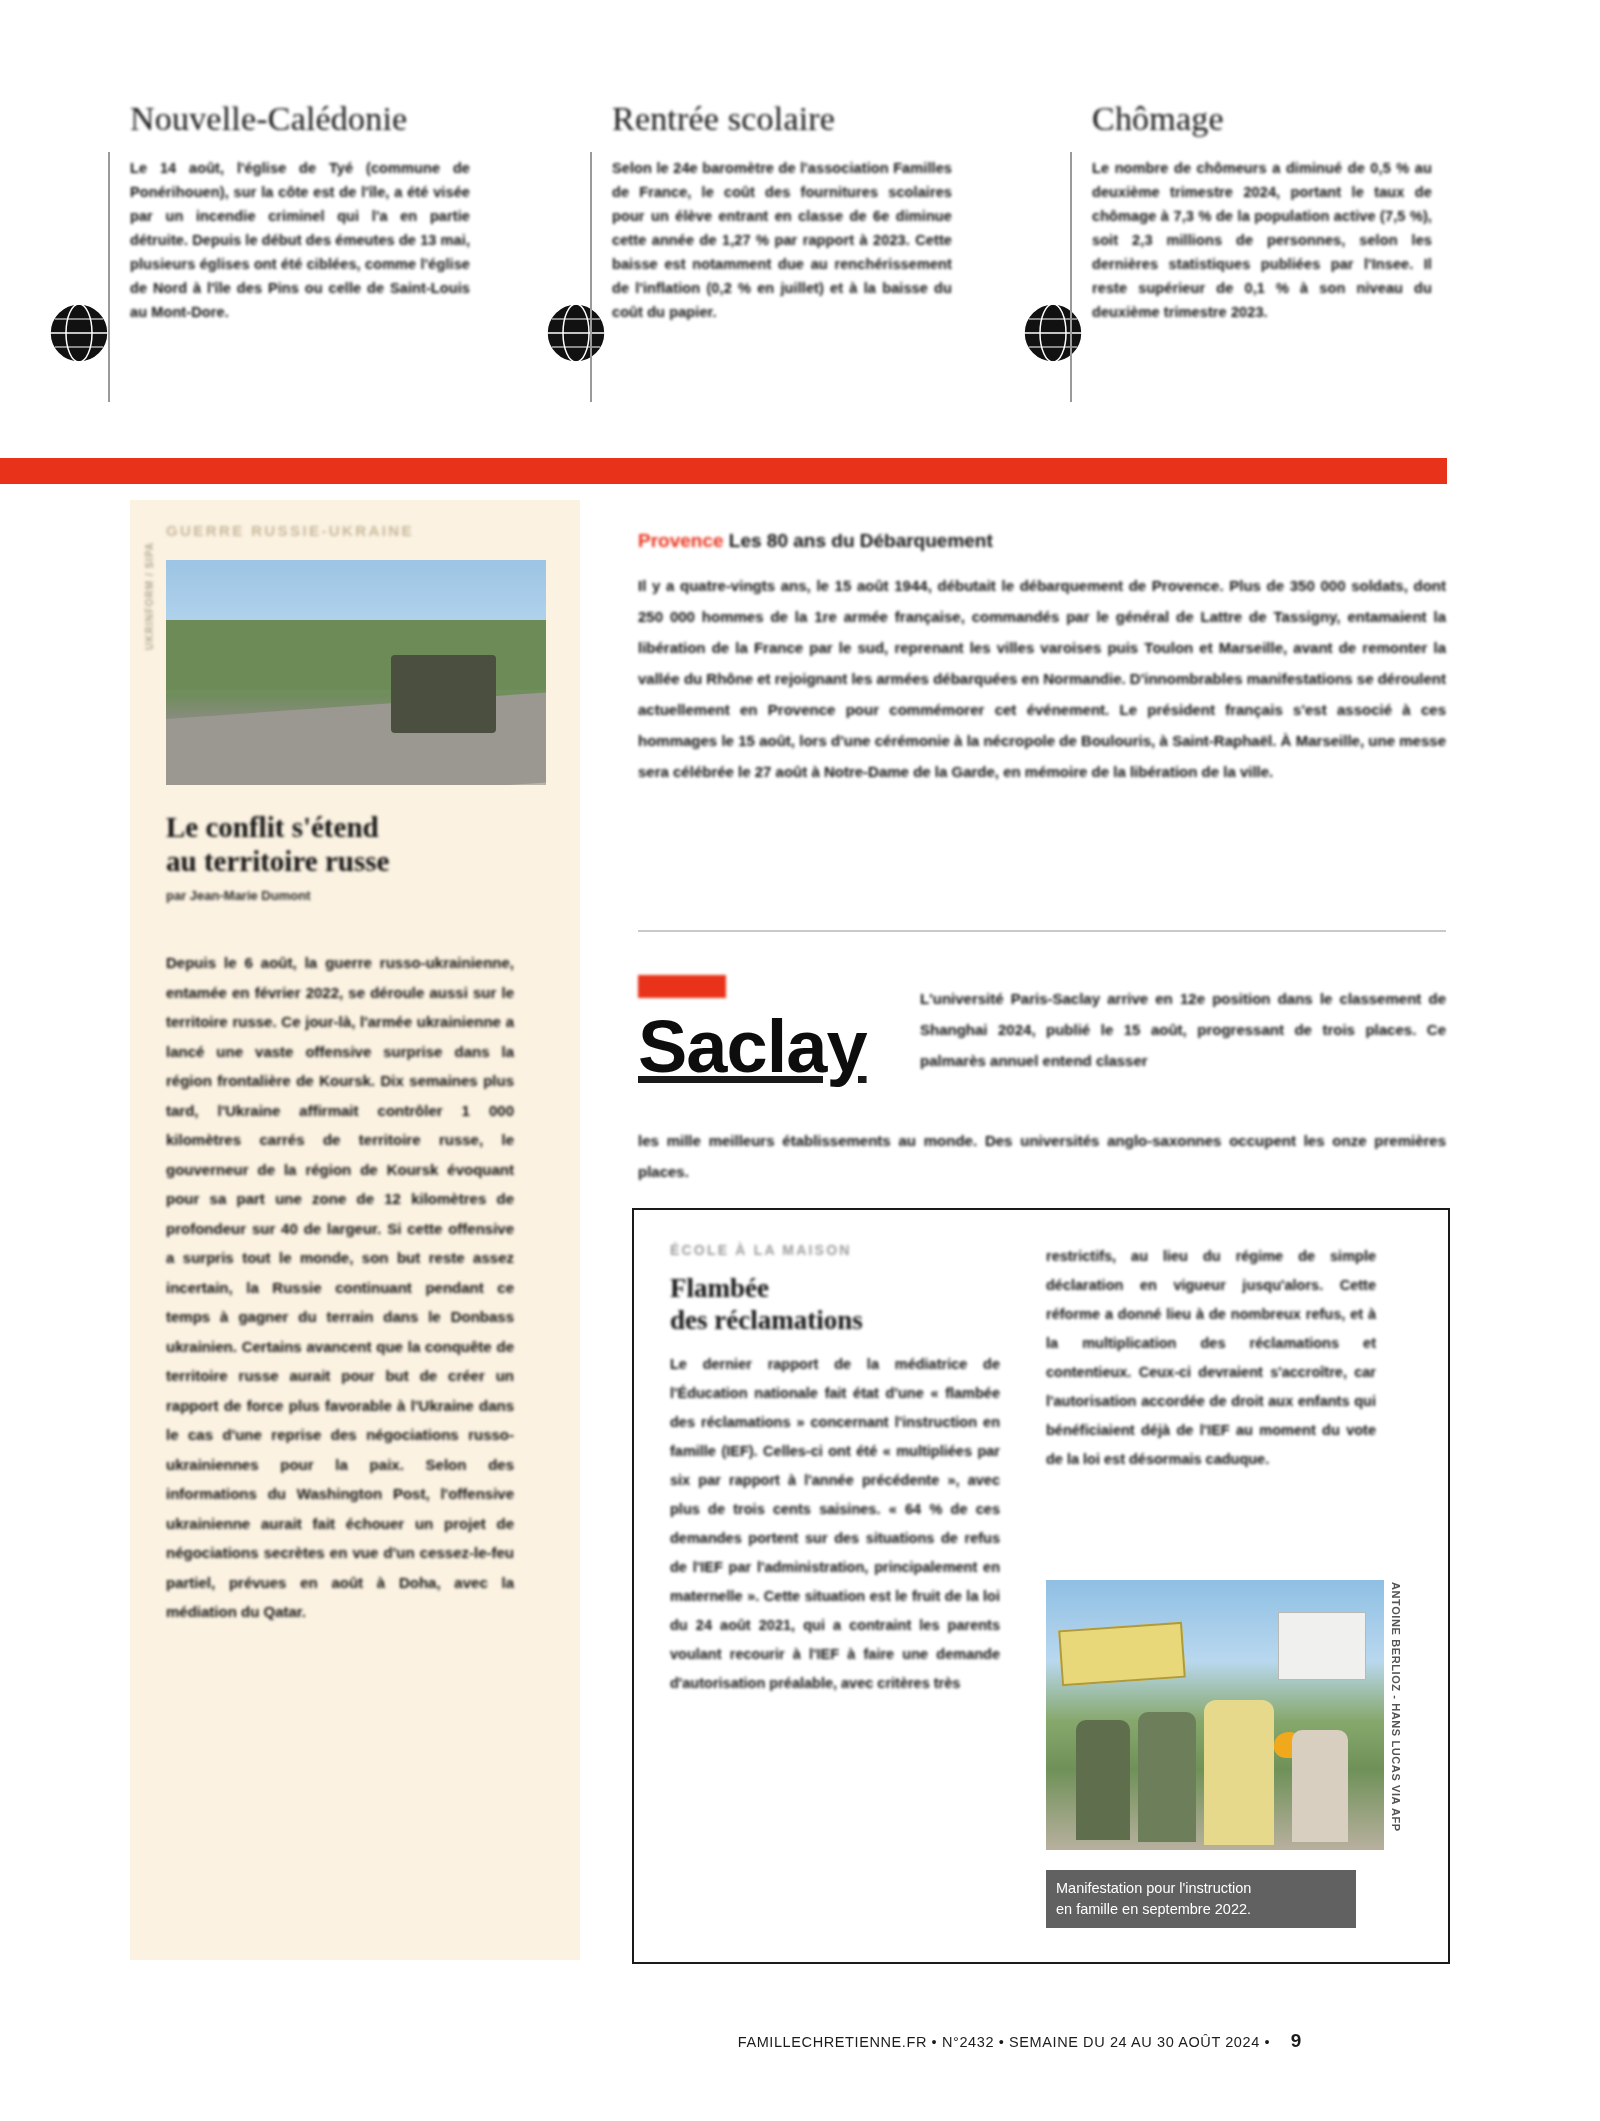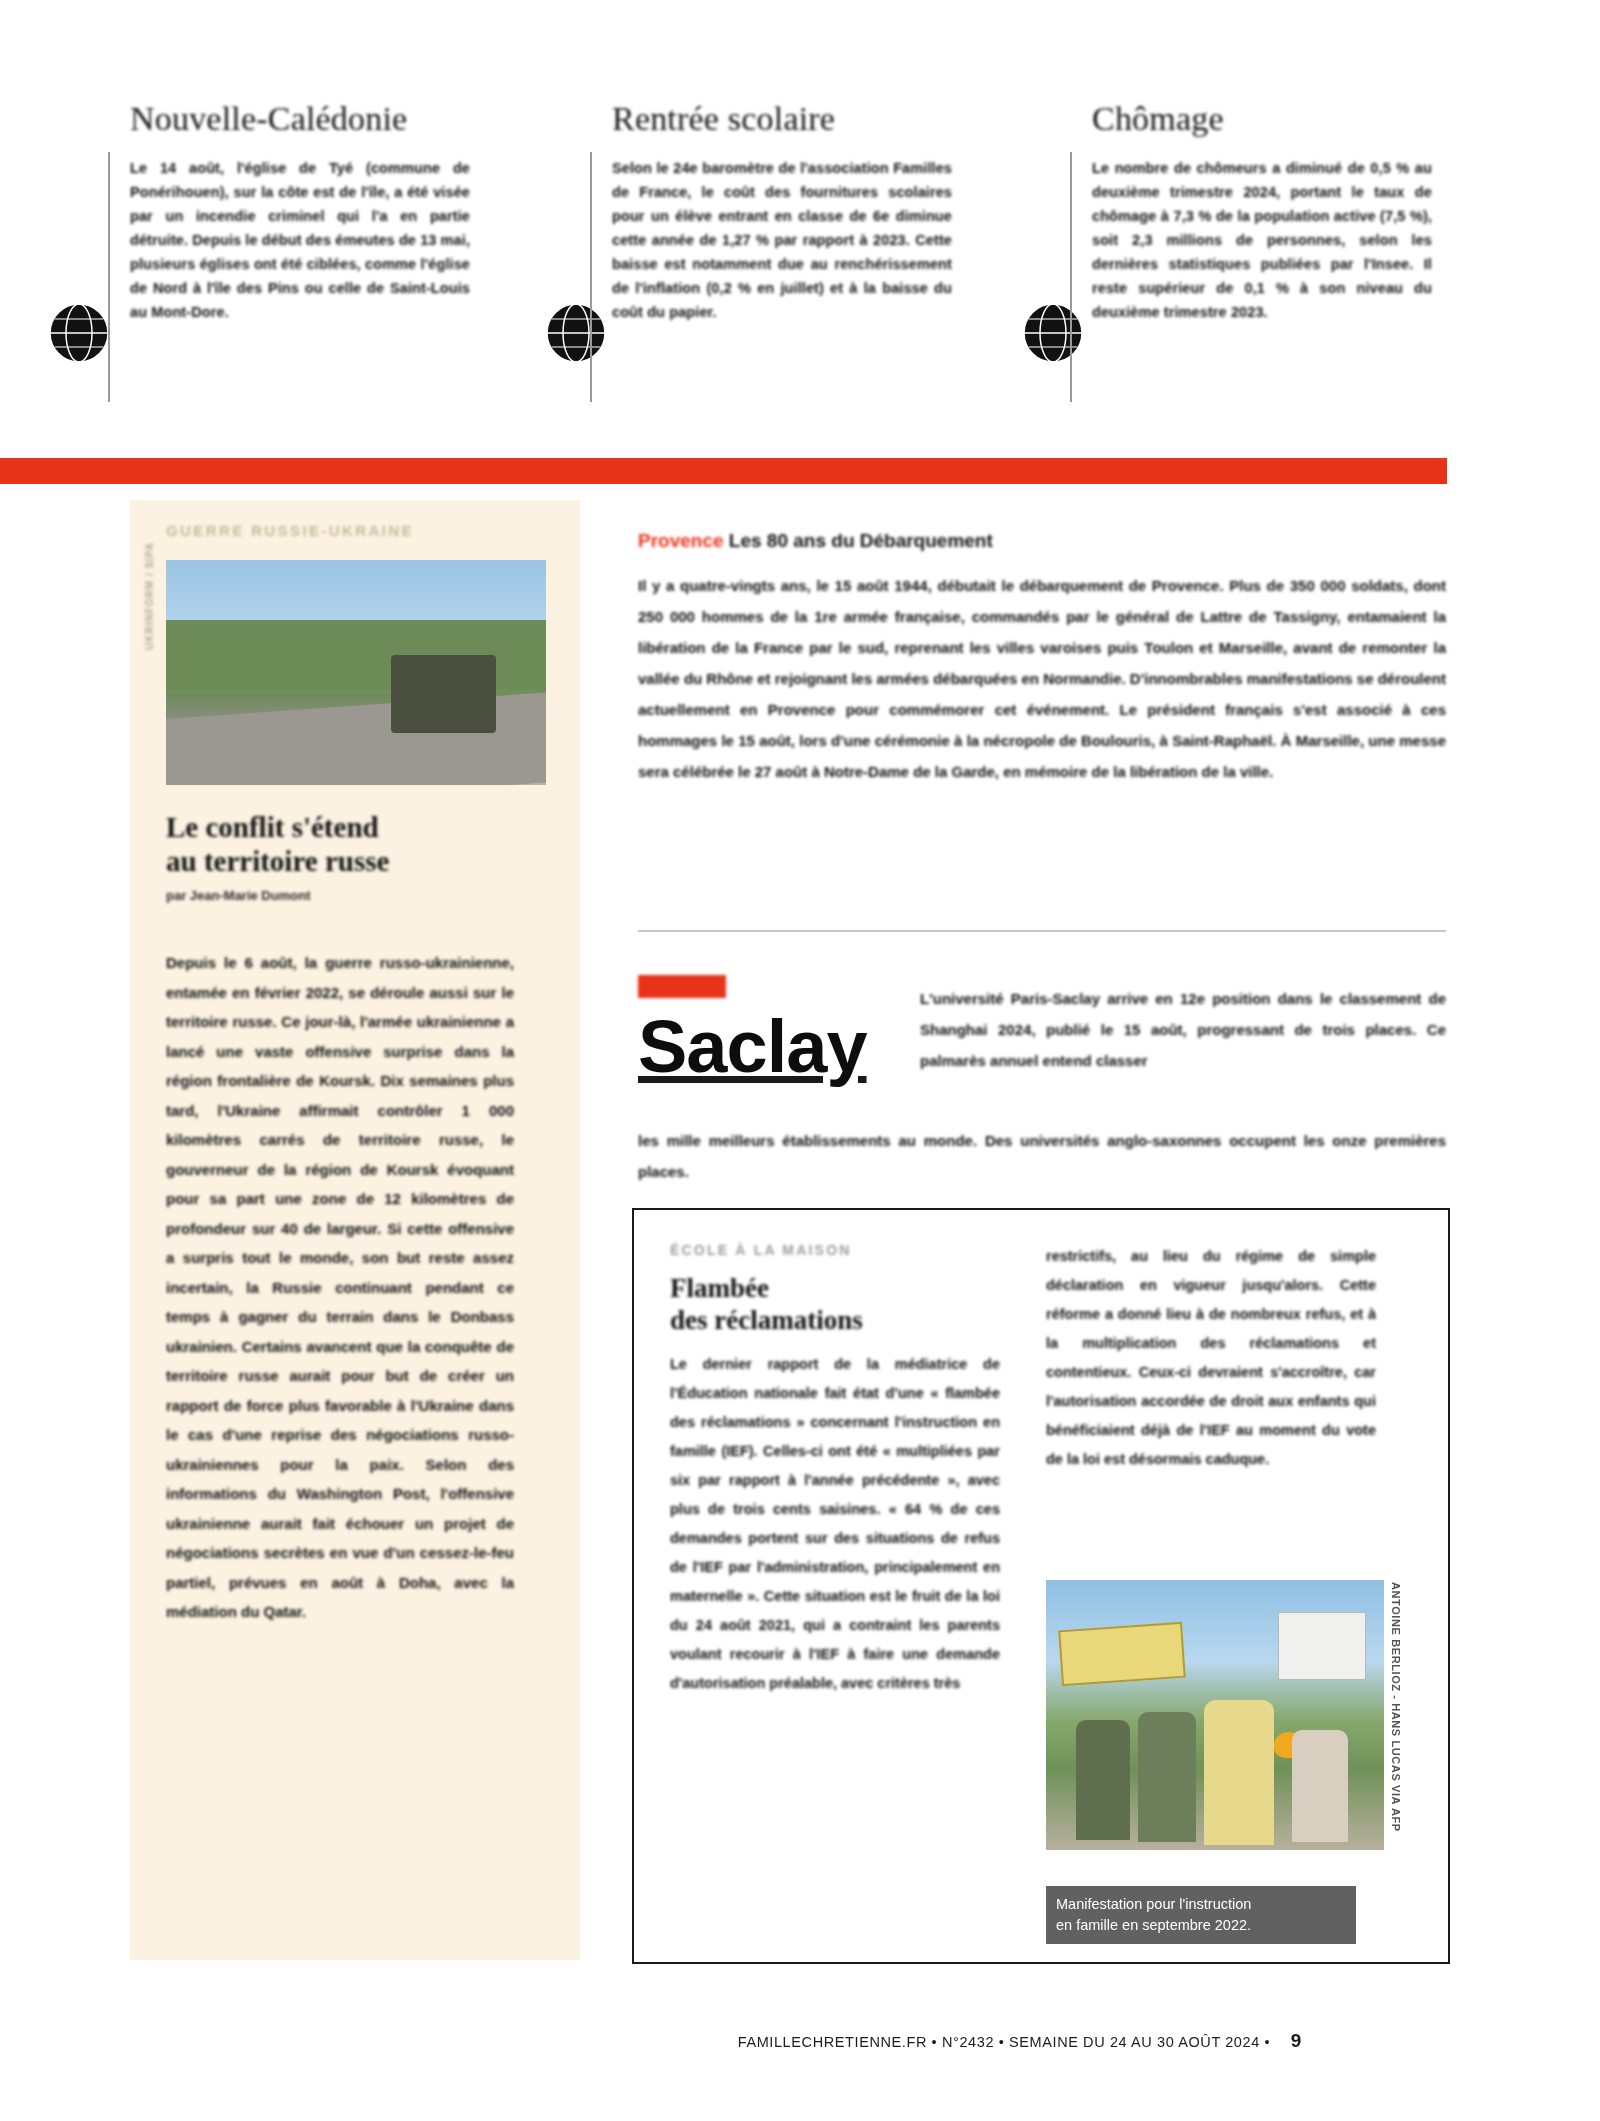--- a/index.html
+++ b/index.html
@@ -374,21 +374,21 @@
     left: 228px;
     top: 152px;
     width: 30px;
     height: 26px;
     background: #f0a81c;
     border-radius: 50% 50% 40% 40%;
   }
   #ecole-caption {
     position: absolute;
     left: 412px;
-    bottom: 18px;
+    bottom: 34px;
     width: 310px;
     background: rgba(0,0,0,0.62);
     color: #fff;
     font-size: 14.5px;
     line-height: 21px;
     padding: 8px 10px;
     box-sizing: border-box;
   }
   #ecole-photo-credit {
     position: absolute;

